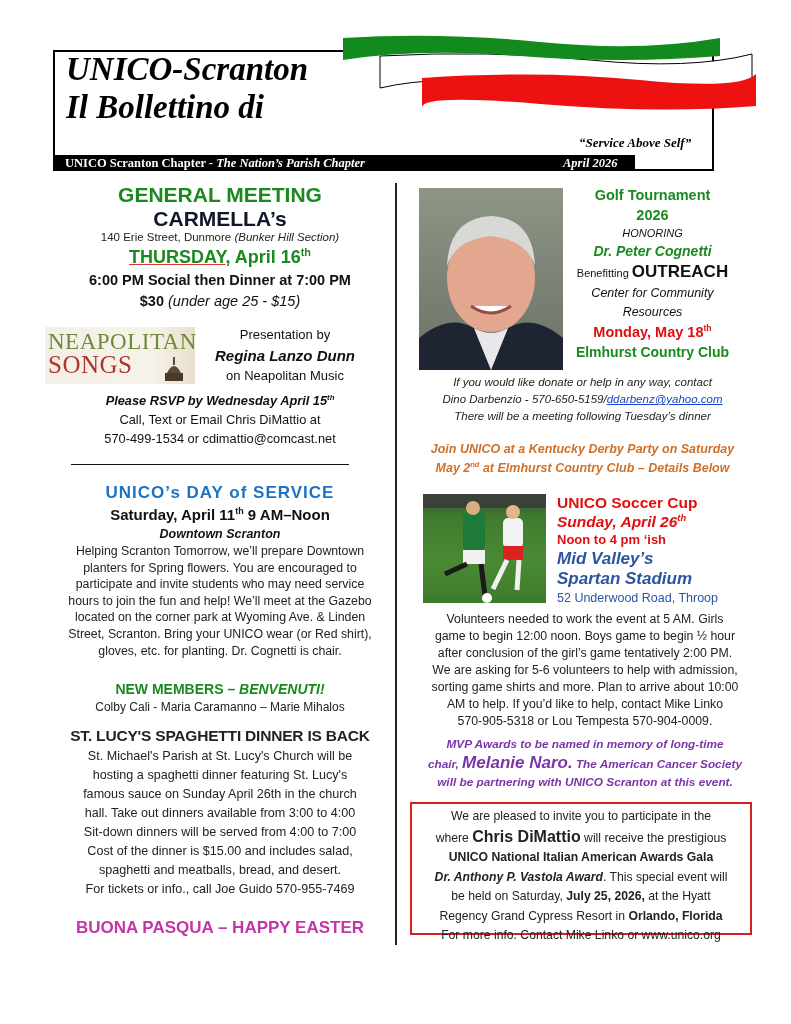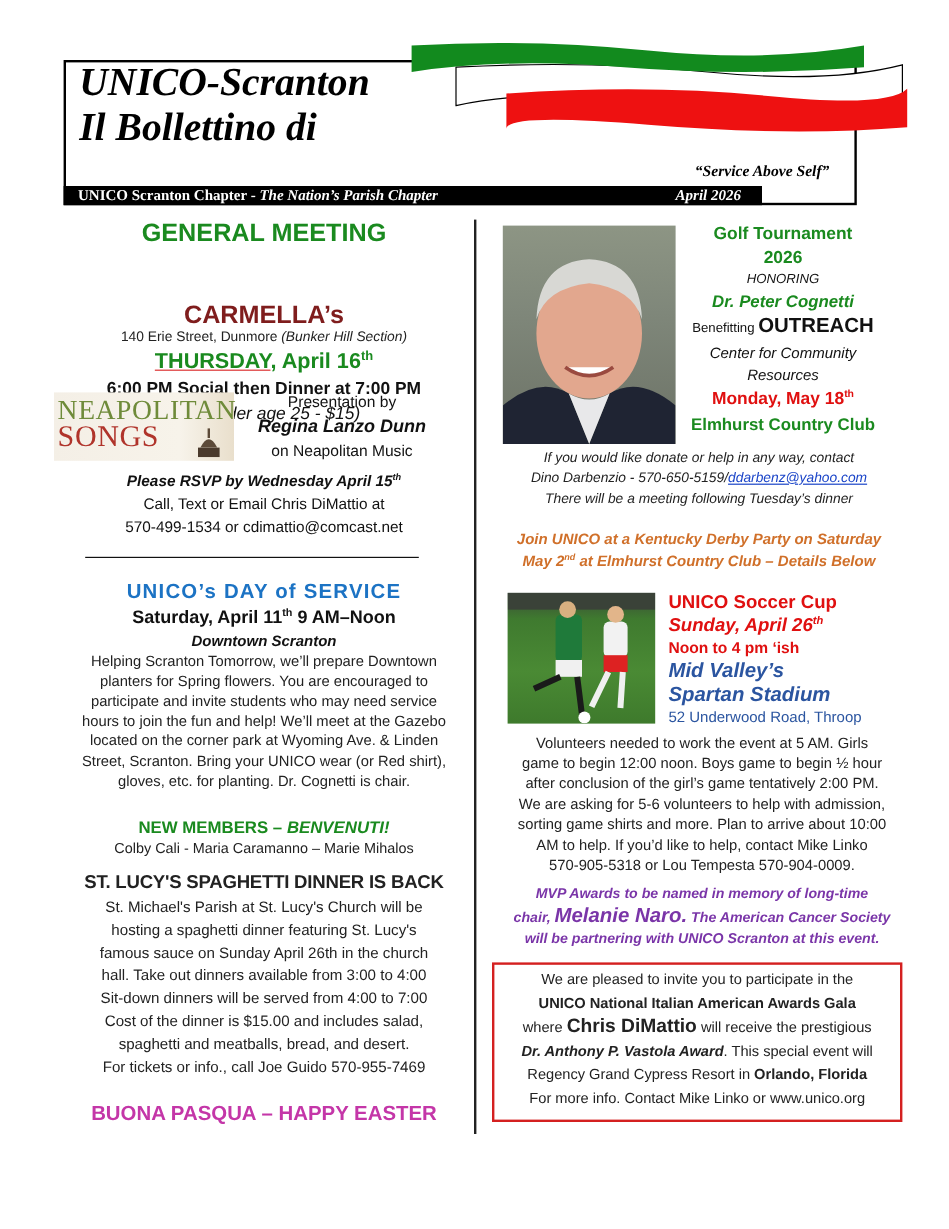--- a/index.html
+++ b/index.html
@@ -8,21 +8,21 @@
   .mast-title{position:absolute;left:66px;top:50px;font-family:"Liberation Serif",serif;font-style:italic;font-weight:bold;font-size:33px;line-height:38px;color:#000;}
   .flag{position:absolute;left:340px;top:34px;width:420px;height:80px;}
   .motto{position:absolute;left:579px;top:124px;font-family:"Liberation Serif",serif;font-style:italic;font-weight:bold;font-size:13px;color:#000;margin-top:11px;}
   .mast-bar{position:absolute;left:53px;top:155px;width:582px;height:16px;background:#000;color:#fff;font-family:"Liberation Serif",serif;font-weight:bold;font-size:12.5px;line-height:17px;}
   .mast-bar .left{position:absolute;left:12px;top:0;}
   .mast-bar .right{position:absolute;left:510px;top:0;font-style:italic;}
   .col-divider{position:absolute;left:395px;top:183px;width:1.5px;height:762px;background:#222;}
   
   .left-col{position:absolute;left:50px;top:183px;width:340px;text-align:center;font-family:"Liberation Sans",sans-serif;}
   .green{color:#1a8a1f;}
-  .red{color:#7f1d1d;margin-top:44px;}
+  .red{color:#0f172a;}
   .gm-title{font-weight:bold;font-size:21px;line-height:24px;}
   .carm{font-weight:bold;font-size:21px;line-height:23px;}
   .addr{font-size:11.5px;line-height:15px;color:#222;}
   .thursday{font-weight:bold;font-size:18px;line-height:24px;}
   .thursday u{text-decoration-color:#d33;}
   .social{font-weight:bold;font-size:14.5px;line-height:22px;}
   .price{font-size:14.5px;line-height:20px;}
   .neapolitan{position:absolute;left:45px;top:327px;width:150px;height:57px;background:linear-gradient(90deg,#f4efe6 0%,#f7f3ea 70%,#e9dfcc 100%);}
   .neap1{position:absolute;left:3px;top:2px;font-family:"Liberation Serif",serif;font-size:23px;color:#6f8b3a;letter-spacing:0.5px;}
   .neap2{position:absolute;left:3px;top:24px;font-family:"Liberation Serif",serif;font-size:25px;color:#b0342b;letter-spacing:0.5px;}
@@ -224,18 +224,19 @@
   <div>570-905-5318 or Lou Tempesta 570-904-0009.</div>
 </div>
 <div class="mvp">
   <div>MVP Awards to be named in memory of long-time</div>
   <div><span>chair, </span><span class="big">Melanie Naro.</span><span>  The American Cancer Society</span></div>
   <div>will be partnering with UNICO Scranton at this event.</div>
 </div>
 
 <div class="gala">
   <div>We are pleased to invite you to participate in the</div>
+  <div><span>where </span><span class="big">Chris DiMattio</span><span> will receive the prestigious</span></div>
   <div><b>UNICO National Italian American Awards Gala</b></div>
-  <div><span>where </span><span class="big">Chris DiMattio</span><span> will receive the prestigious</span></div>
   <div><b><i>Dr. Anthony P. Vastola Award</i></b><span>. This special event will</span></div>
+  <div><span>be held on Saturday, </span><b>July 25, 2026,</b><span> at the Hyatt</span></div>
   <div><span>Regency Grand Cypress Resort in </span><b>Orlando, Florida</b></div>
   <div>For more info. Contact Mike Linko or www.unico.org</div>
 </div>
 
 </body></html>

